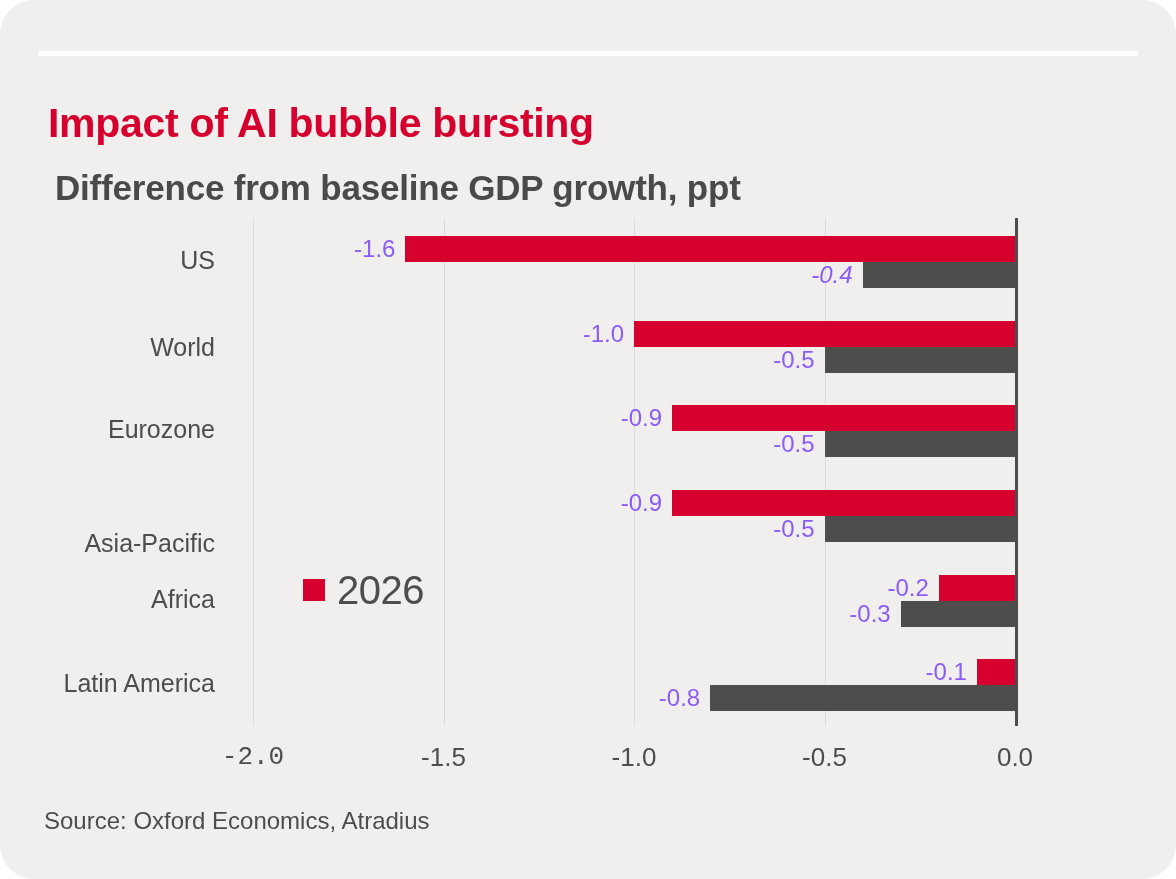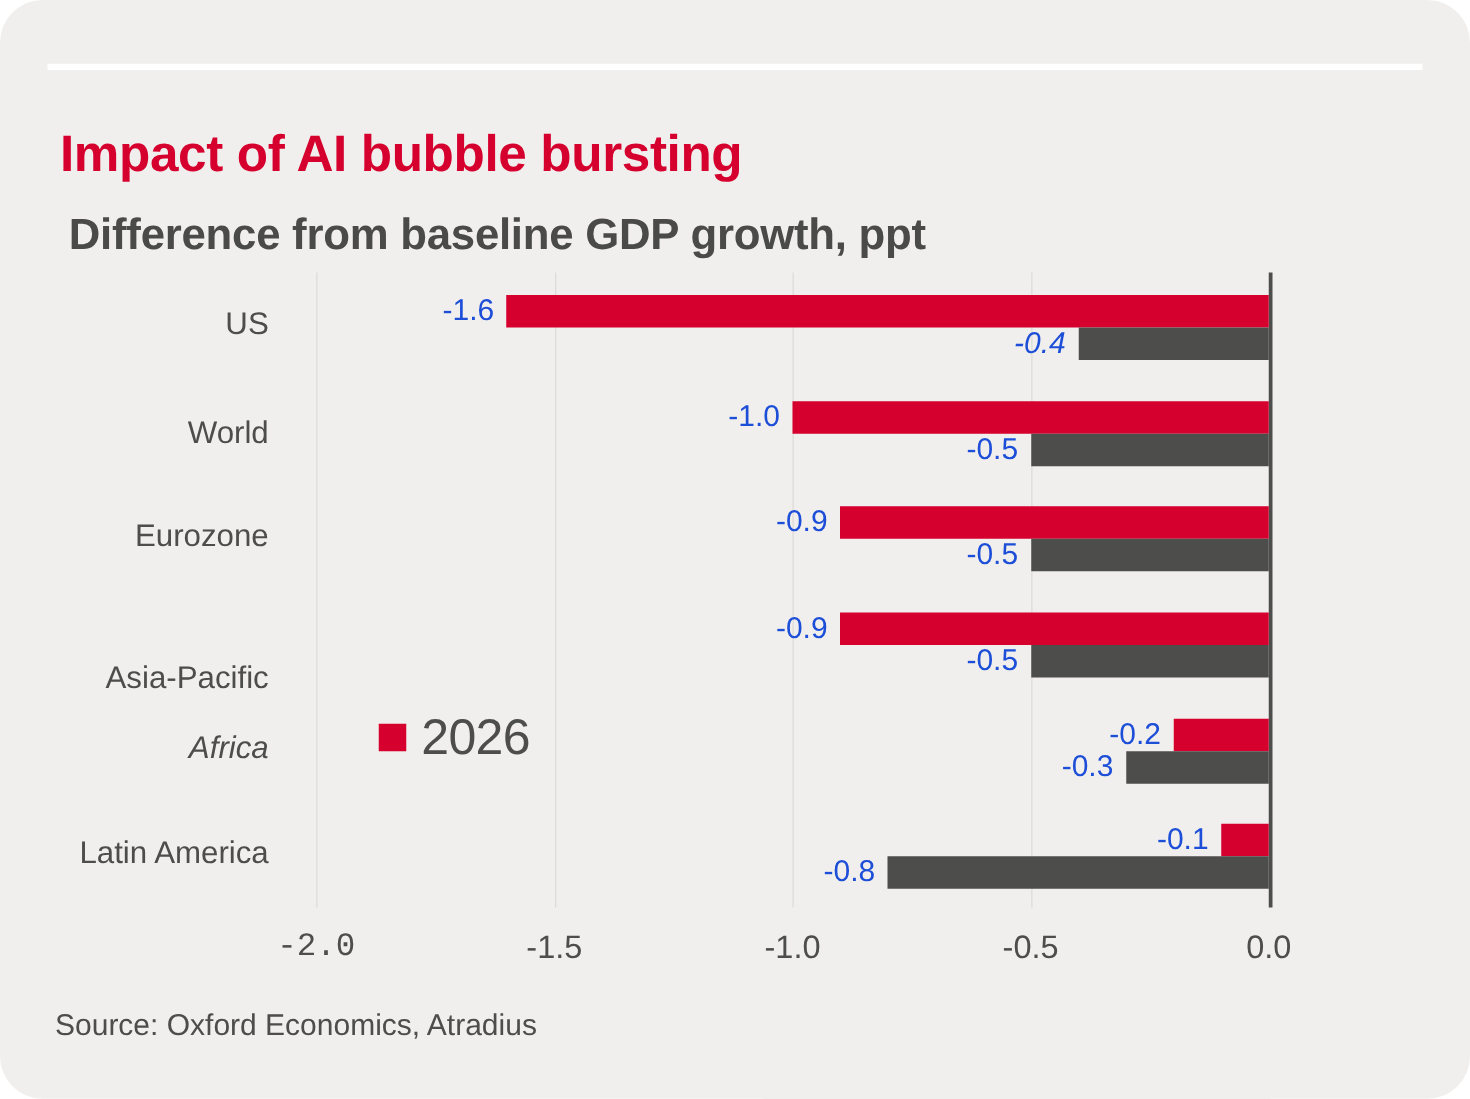--- a/index.html
+++ b/index.html
@@ -93,21 +93,21 @@
     position: absolute;
     height: 26px;
     right: 0;
   }
   .bar.y2026 { background: #d6002e; top: 18px; }
   .bar.y2027 { background: #4d4d4b; top: 44px; }
 
   .bar-label {
     position: absolute;
     font-size: 24px;
-    color: #1d4ed8;
+    color: #8b5cf6;
     white-space: nowrap;
     text-align: right;
     transform: translateY(-50%);
   }
   .bar-label.y2026 { top: 31px; }
   .bar-label.y2027 { top: 57px; }
   .catwrap {
     position: absolute;
     left: 0;
     width: 215px;
@@ -212,15 +212,15 @@
   <div class="source">Source: Oxford Economics, Atradius</div>
 <div class="tick" style="left: 253px; font-family: Liberation Mono, monospace;">-2.0</div>
     <div class="tick" style="left: 443.5px;">-1.5</div>
     <div class="tick" style="left: 634px;">-1.0</div>
     <div class="tick" style="left: 824.5px;">-0.5</div>
     <div class="tick" style="left: 1015px;">0.0</div>
     <div class="catwrap" style="top: 260px;">US</div>
     <div class="catwrap" style="top: 347px; text-align: right;">World</div>
     <div class="catwrap" style="top: 429.333px;">Eurozone</div>
     <div class="catwrap" style="top: 543px; text-align: right;">Asia-Pacific</div>
-    <div class="catwrap" style="top: 598.667px; font-style: italic;">Africa</div>
+    <div class="catwrap" style="top: 598.667px;">Africa</div>
     <div class="catwrap" style="top: 683.333px;">Latin America</div>
   </div>
 
 </body></html>

